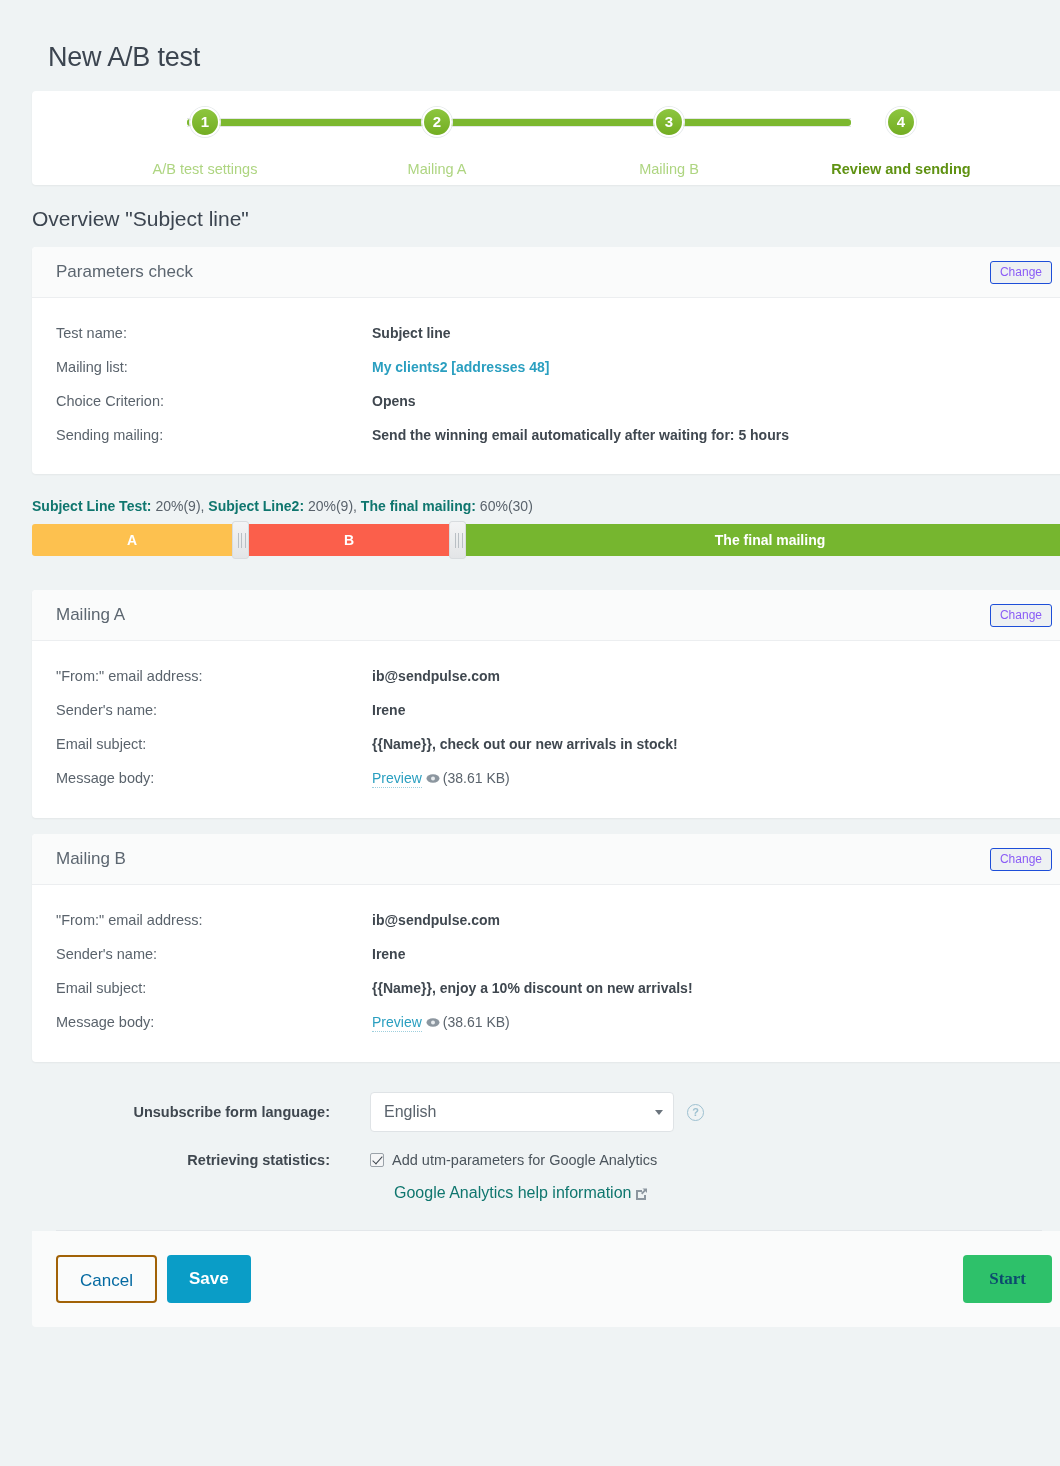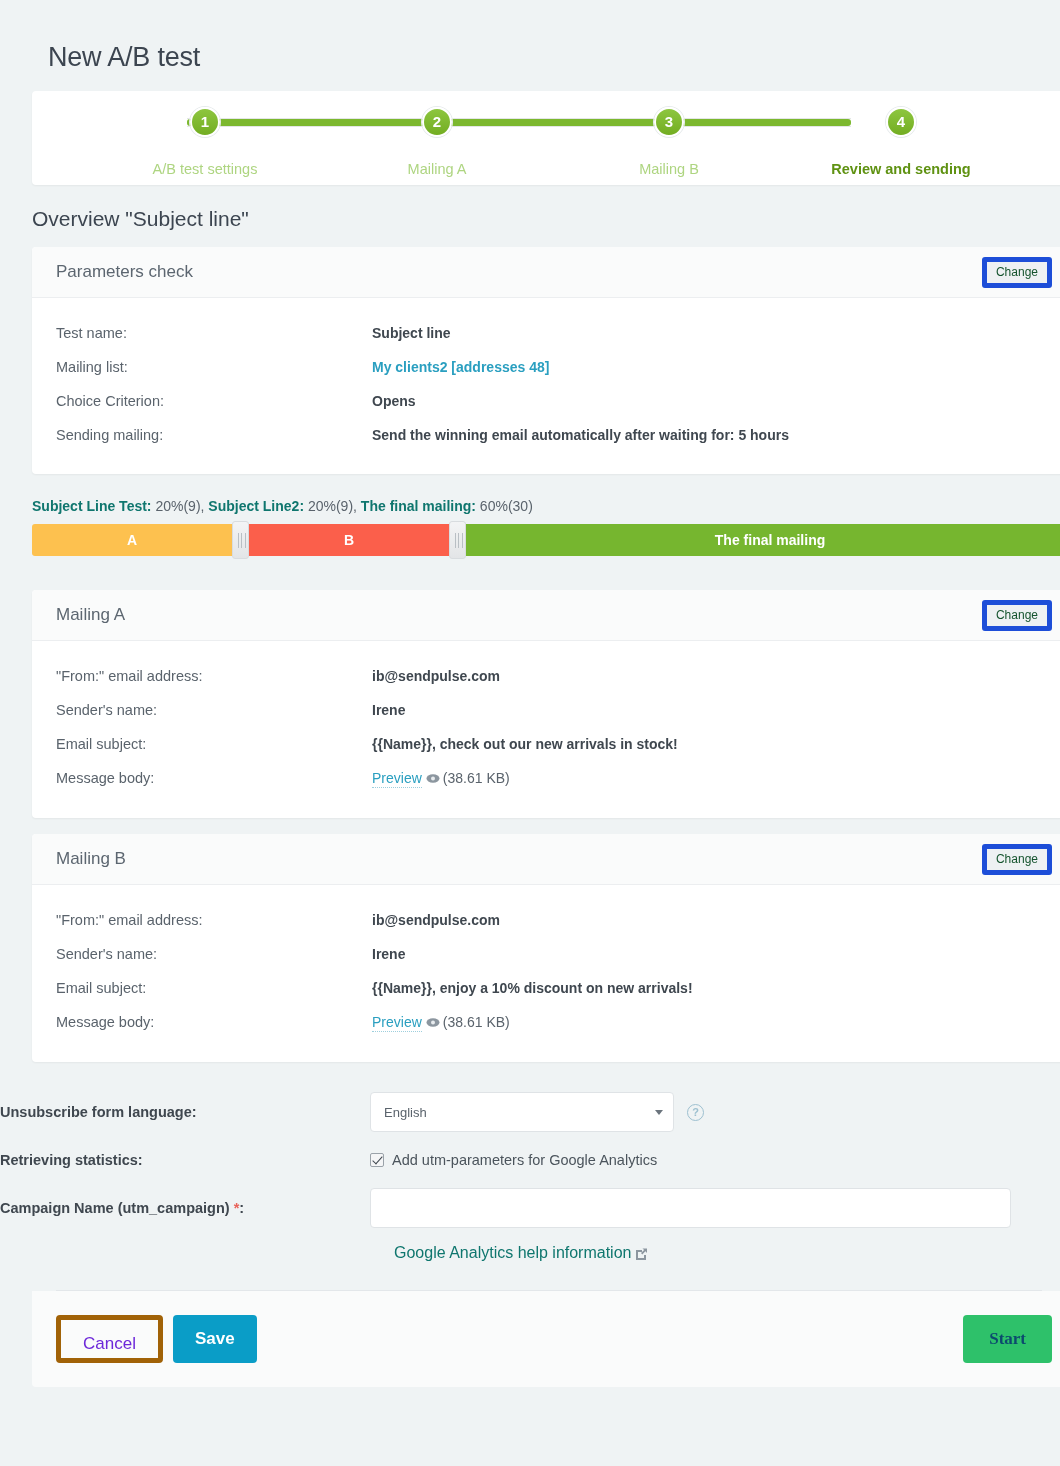--- a/index.html
+++ b/index.html
@@ -125,23 +125,23 @@
   }
   .card-head h3 {
     margin: 0;
     font-size: 17px;
     font-weight: 400;
     color: #5c6670;
     flex: 1 1 auto;
   }
   .change-btn {
     font-size: 12px;
-    color: #14532d;
+    color: #8b5cf6;
     background: #eef1f3;
-    border: 5px solid #1d4ed8;
+    border: 1px solid #1d4ed8;
     border-radius: 3px;
     padding: 4px 9px 5px;
     cursor: pointer;
     line-height: 1;
     font-family: "Liberation Sans", sans-serif;
   }
   .card-body { padding: 18px 0 22px 0; }
   .kv-row {
     display: flex;
     align-items: flex-start;
@@ -233,37 +233,37 @@
 
   
   .form-area { padding: 30px 0 0 0; }
   .form-row {
     display: flex;
     align-items: center;
     margin-bottom: 20px;
   }
   .form-label {
     width: 370px;
-    text-align: left;
-    padding-right: 32px;
+    text-align: right;
+    padding-right: 40px;
     font-size: 14.5px;
     font-weight: 700;
     color: #3f474f;
   }
   .req { color: #e8635a; }
   .select-box {
     width: 304px;
     height: 40px;
     border: 1px solid #dfe3e6;
     border-radius: 4px;
     background: #ffffff;
     display: flex;
     align-items: center;
     padding: 0 10px 0 13px;
-    font-size: 13px;
+    font-size: 16px;
     color: #5a636c;
     cursor: pointer;
     position: relative;
   }
   .select-box .sel-val { flex: 1 1 auto; }
   .caret {
     width: 0; height: 0;
     border-left: 4px solid transparent;
     border-right: 4px solid transparent;
     border-top: 5px solid #6b747d;
@@ -349,22 +349,22 @@
     font-size: 17px;
     font-family: "Liberation Sans", sans-serif;
     font-weight: 700;
     cursor: pointer;
     height: 48px;
     padding: 0 22px;
     line-height: 48px;
   }
   .btn-cancel {
     background: #fafbfb;
-    border: 5px solid #a16207;
-    color: #6d28d9;
+    border: 2px solid #a16207;
+    color: #0369a1;
     font-weight: 400;
   }
   .btn-save { background: #0a9dc7; color: #ffffff; margin-left: 10px; }
   .btn-start { background: #2ec16a; color: #0c4a6e; margin-left: auto; padding: 0 26px; font-family: Liberation Serif, serif; }
 </style>
 </head>
 <body>
 
 <div class="page">
 
@@ -512,24 +512,20 @@
     </div>
 
     <div class="form-row">
       <div class="form-label">Retrieving statistics:</div>
       <div class="checkbox-line">
         <span class="cb"></span>
         <span class="cb-text">Add utm-parameters for Google Analytics</span>
       </div>
     </div>
 
-    <div class="form-row">
-      <div class="form-label"><span>Campaign Name (utm_campaign) </span><span class="req">*</span><span>:</span></div>
-      <input class="text-input" type="text" value="" style="">
-    </div>
 
     <div class="ga-help-row">
       <span class="ga-help-link">Google Analytics help information</span><span class="ext-icon"><svg width="13" height="13" viewBox="0 0 13 13">
             <path d="M1 3h6v2H3v6h6V8h2v5H1z" fill="#8c969f"></path>
             <path d="M7.5 1.5h4.5v4.5l-1.6-1.7-3.1 3.1-1.3-1.3 3.1-3.1z" fill="#8c969f"></path>
           </svg></span>
     </div>
 
     <div class="divider"></div>
   </div>

